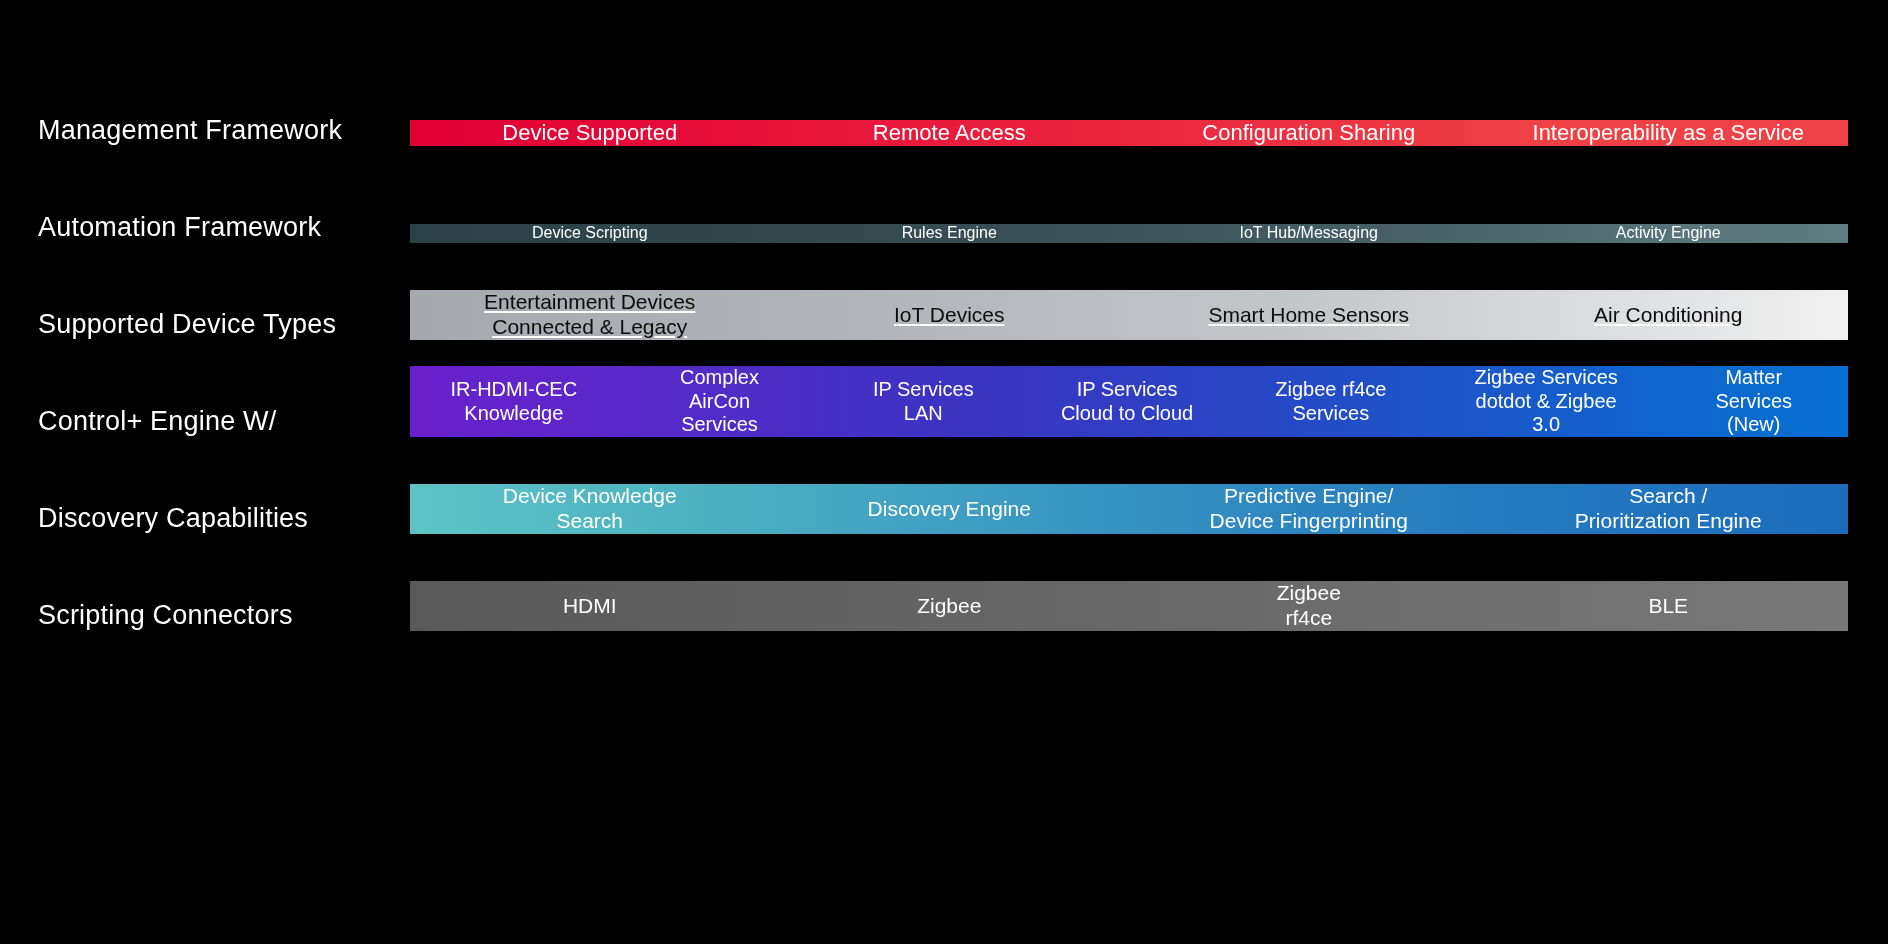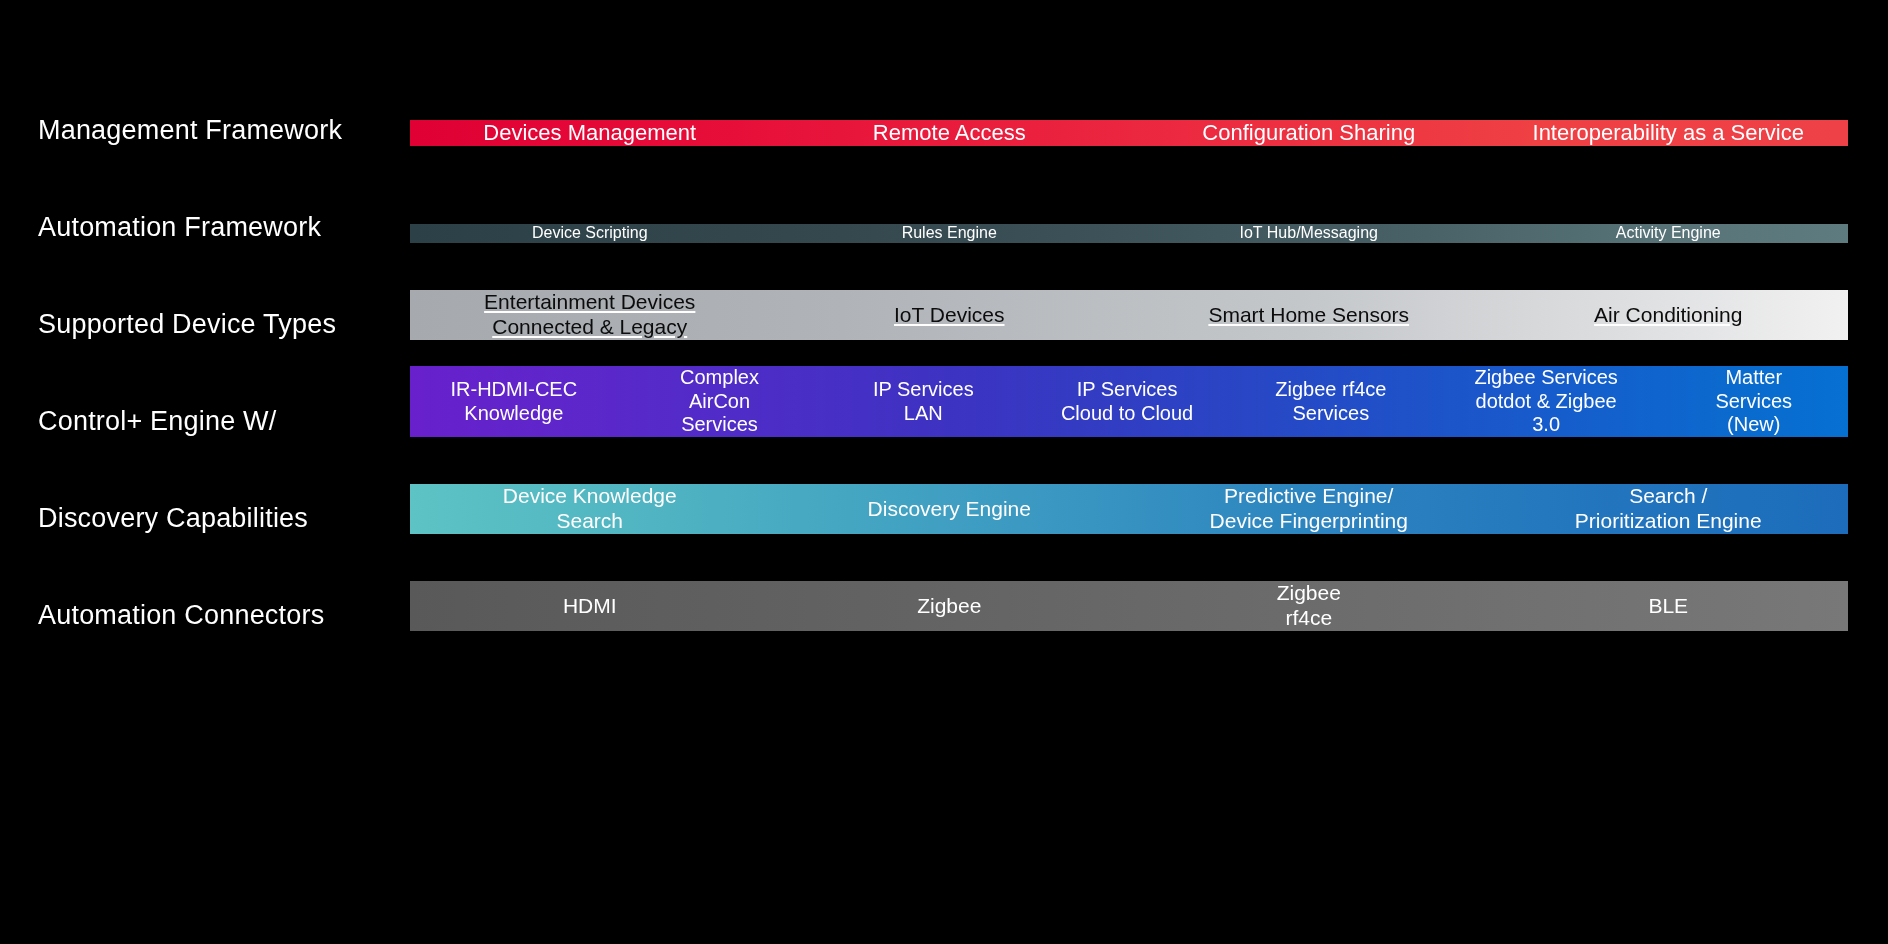--- a/index.html
+++ b/index.html
@@ -100,21 +100,21 @@
   .bar-control .cell:nth-child(6) { flex: 1.12; }
   .bar-control .cell:nth-child(7) { flex: 0.92; }
 </style>
 </head>
 <body>
 
 <div id="stack">
     <div class="row">
       <div class="row-label">Management Framework</div>
       <div class="row-bar bar-management">
-        <div class="cell">Devices Management</div>
+        <div class="cell">Device Supported</div>
         <div class="cell">Remote Access</div>
         <div class="cell">Configuration Sharing</div>
         <div class="cell">Interoperability as a Service</div>
       </div>
     </div>
     <div class="row">
       <div class="row-label">Automation Framework</div>
       <div class="row-bar bar-automation">
         <div class="cell">Device Scripting</div>
         <div class="cell">Rules Engine</div>
@@ -160,21 +160,21 @@
         <div class="cell">Device Knowledge
 Search</div>
         <div class="cell">Discovery Engine</div>
         <div class="cell">Predictive Engine/
 Device Fingerprinting</div>
         <div class="cell">Search /
 Prioritization Engine</div>
       </div>
     </div>
     <div class="row">
-      <div class="row-label">Automation Connectors</div>
+      <div class="row-label">Scripting Connectors</div>
       <div class="row-bar bar-ecosystem">
         <div class="cell">HDMI</div>
         <div class="cell">Zigbee</div>
         <div class="cell">Zigbee
 rf4ce</div>
         <div class="cell">BLE</div>
       </div>
     </div>
   </div>
 

